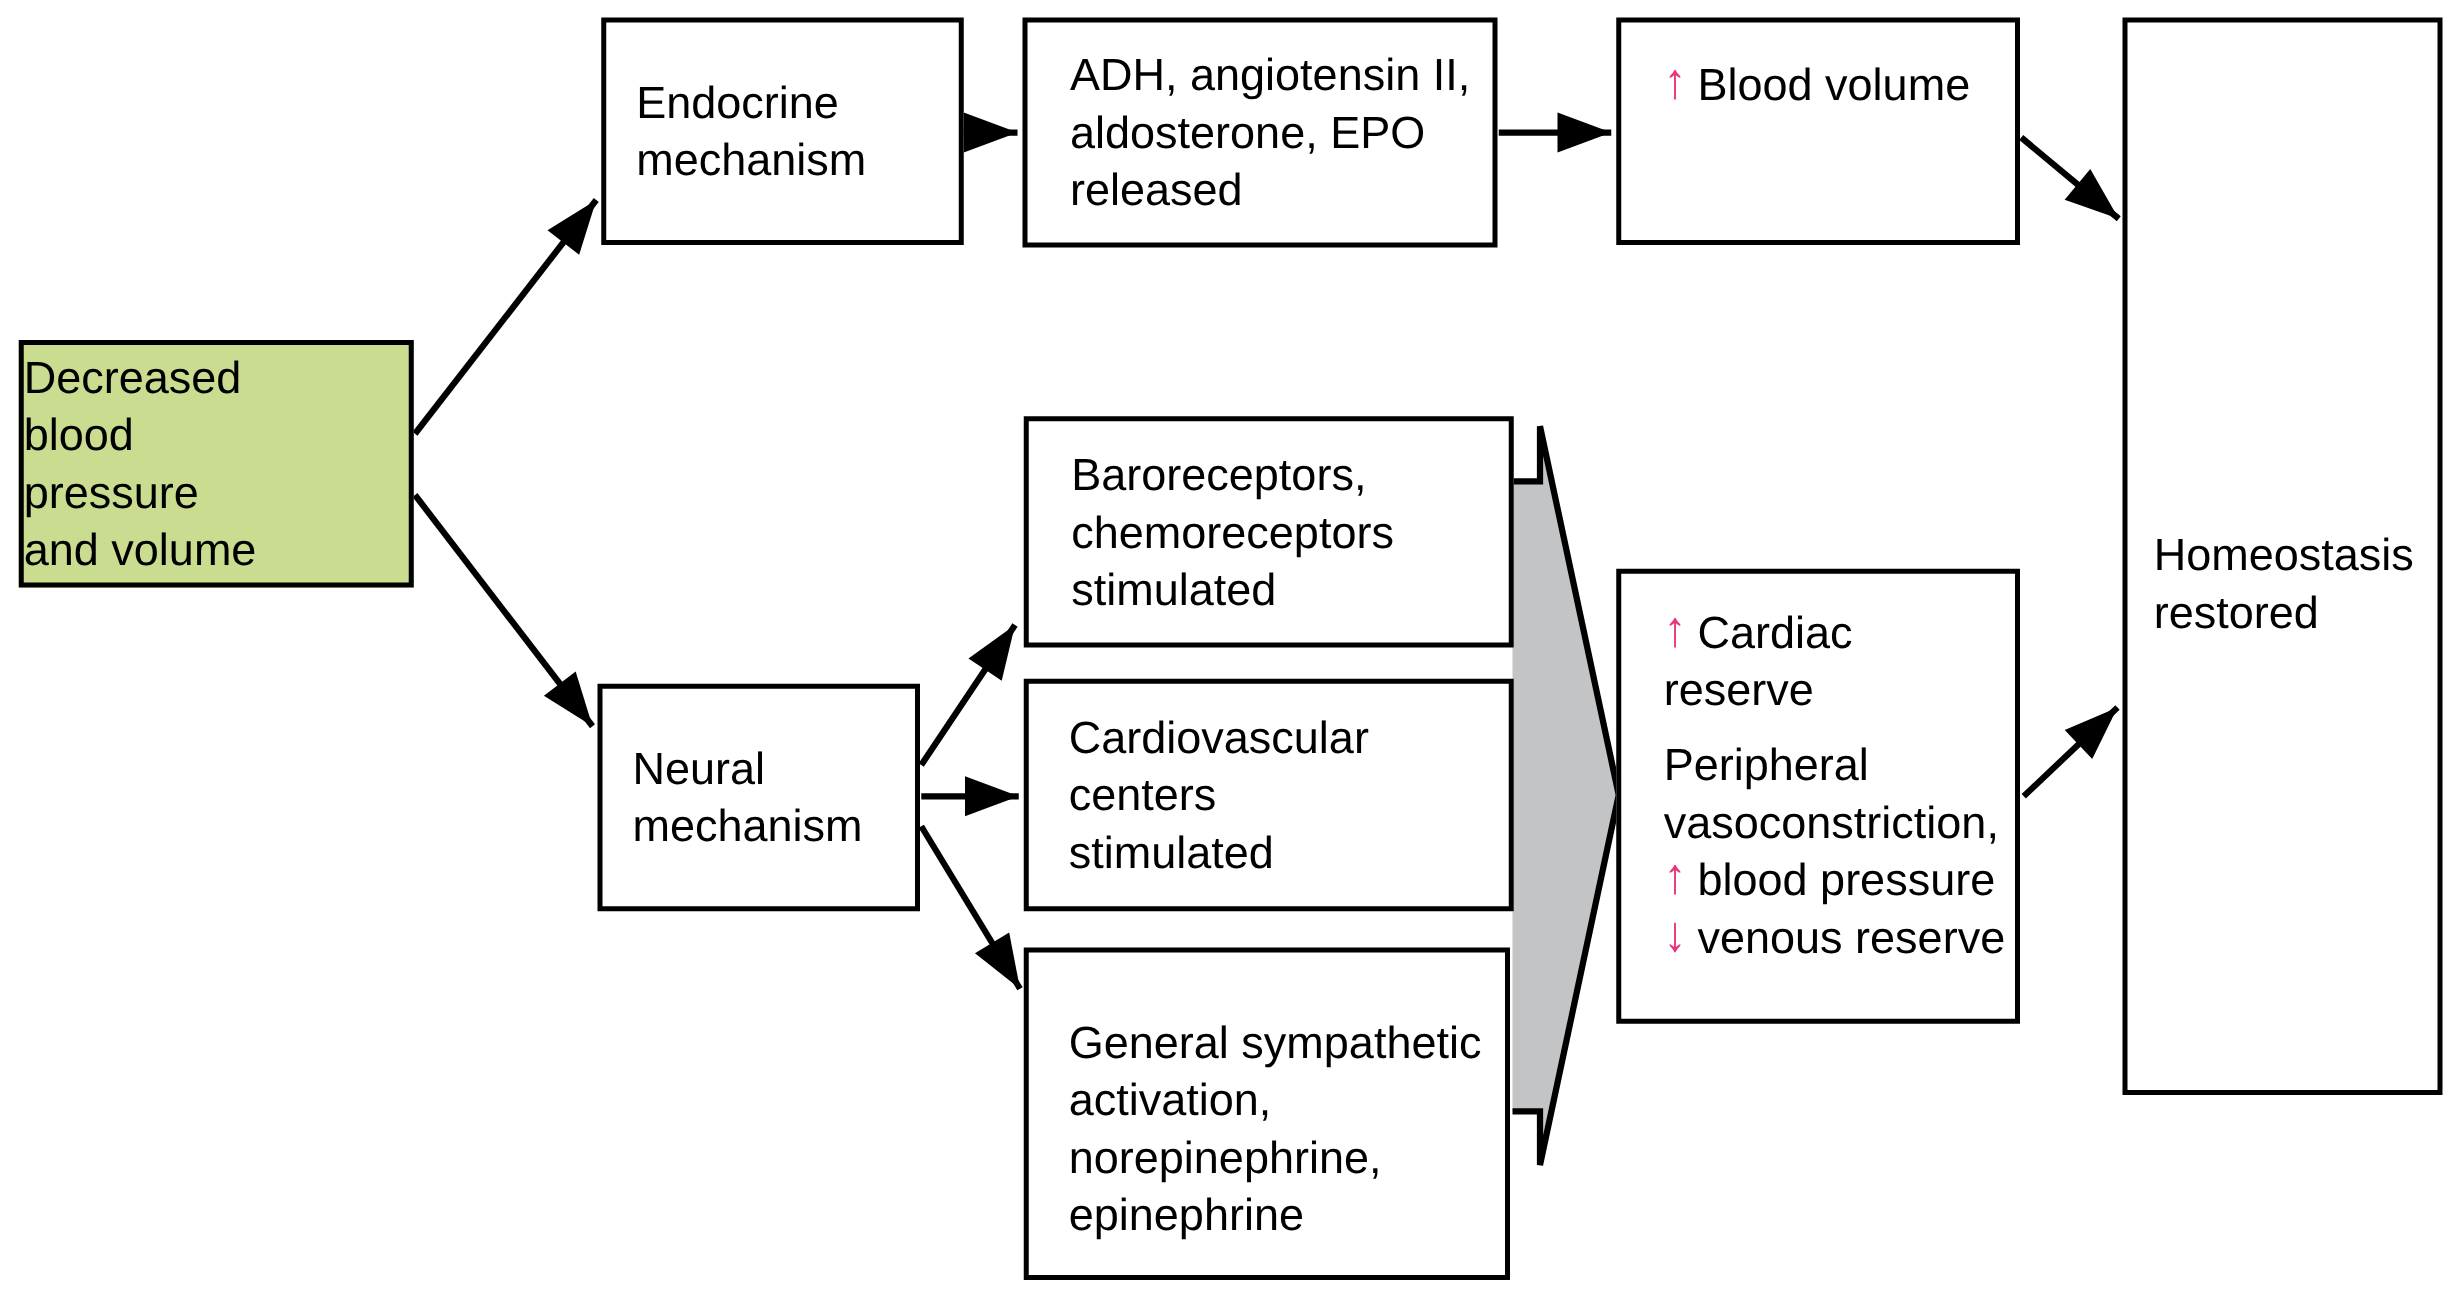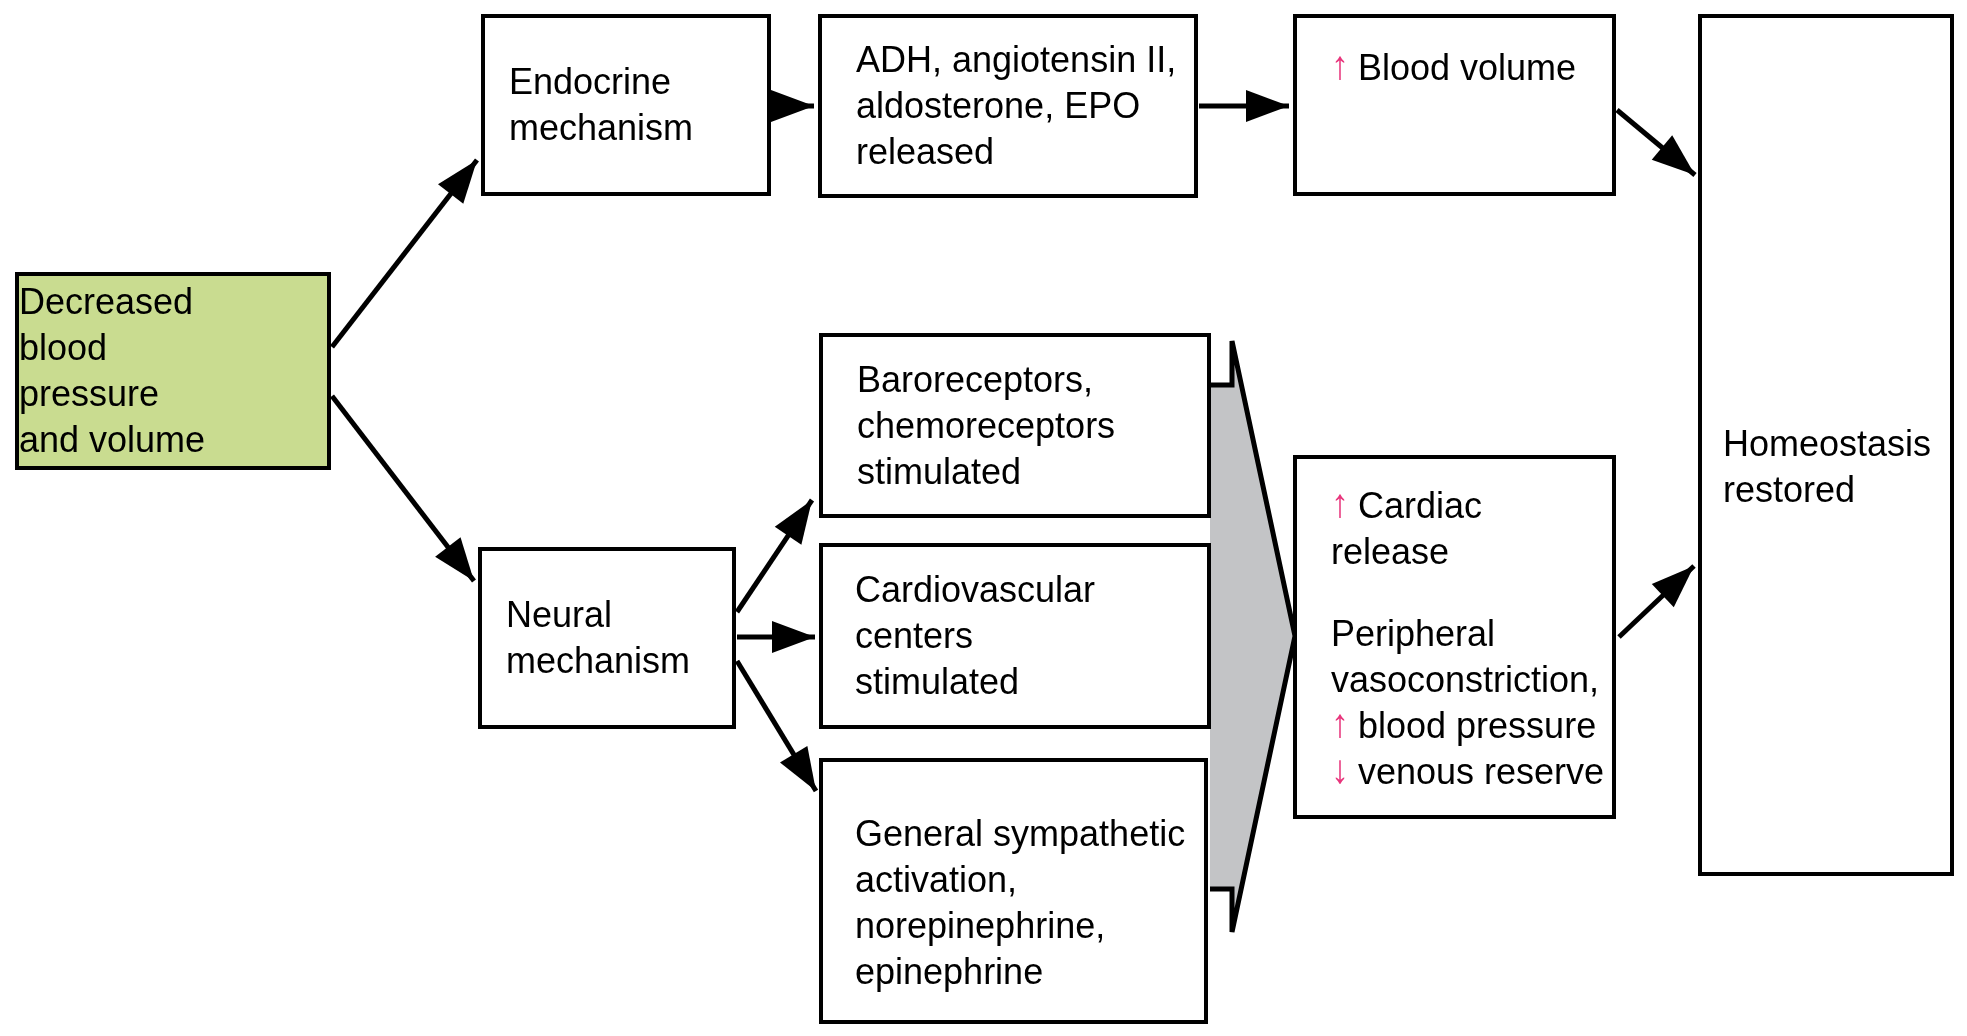--- a/index.html
+++ b/index.html
@@ -24,21 +24,21 @@
   .b-start{left:15px;top:272px;width:316px;height:198px;background:#c9dc90;}
   .b-endocrine{left:481px;top:14px;width:290px;height:182px;padding-left:24px;}
   .b-adh{left:818px;top:14px;width:380px;height:184px;padding-left:34px;}
   .b-bloodvol{left:1293px;top:14px;width:323px;height:182px;justify-content:flex-start;padding-top:27px;padding-left:34px;}
   .b-homeo{left:1698px;top:14px;width:256px;height:862px;justify-content:flex-start;padding-top:403px;padding-left:21px;}
   .b-neural{left:478px;top:547px;width:258px;height:182px;padding-left:24px;}
   .b-baro{left:819px;top:333px;width:392px;height:185px;padding-left:34px;}
   .b-cardiovasc{left:819px;top:543px;width:392px;height:186px;padding-left:32px;}
   .b-sympathetic{left:819px;top:758px;width:389px;height:266px;justify-content:center;padding-top:24px;padding-left:32px;}
   .b-cardiac{left:1293px;top:455px;width:323px;height:364px;justify-content:flex-start;padding-top:24px;padding-left:34px;}
-  .para2{margin-top:36px;}
+  .para2{margin-top:14px;}
 </style>
 </head>
 <body>
 
 <svg id="arrow-layer" width="1967" height="1036" viewBox="0 0 1967 1036">
   <defs>
     <marker id="ah" markerUnits="userSpaceOnUse" markerWidth="46" markerHeight="34" refX="43" refY="16" orient="auto" style="overflow:visible;">
       <path d="M0,0 L43,16 L0,32 Z" fill="#000"></path>
     </marker>
   </defs>
@@ -108,21 +108,21 @@
   <span class="line">activation,</span>
   <span class="line">norepinephrine,</span>
   <span class="line">epinephrine</span>
 </div>
 
 <div class="box b-cardiac">
   <div>
     <span class="line">
       <span class="pink">↑</span><span>Cardiac</span>
     </span>
-    <span class="line">release</span>
+    <span class="line">reserve</span>
   </div>
   <div class="para2">
     <span class="line">Peripheral</span>
     <span class="line">vasoconstriction,</span>
     <span class="line">
       <span class="pink">↑</span><span>blood pressure</span>
     </span>
     <span class="line">
       <span class="pink">↓</span><span>venous reserve</span>
     </span>

